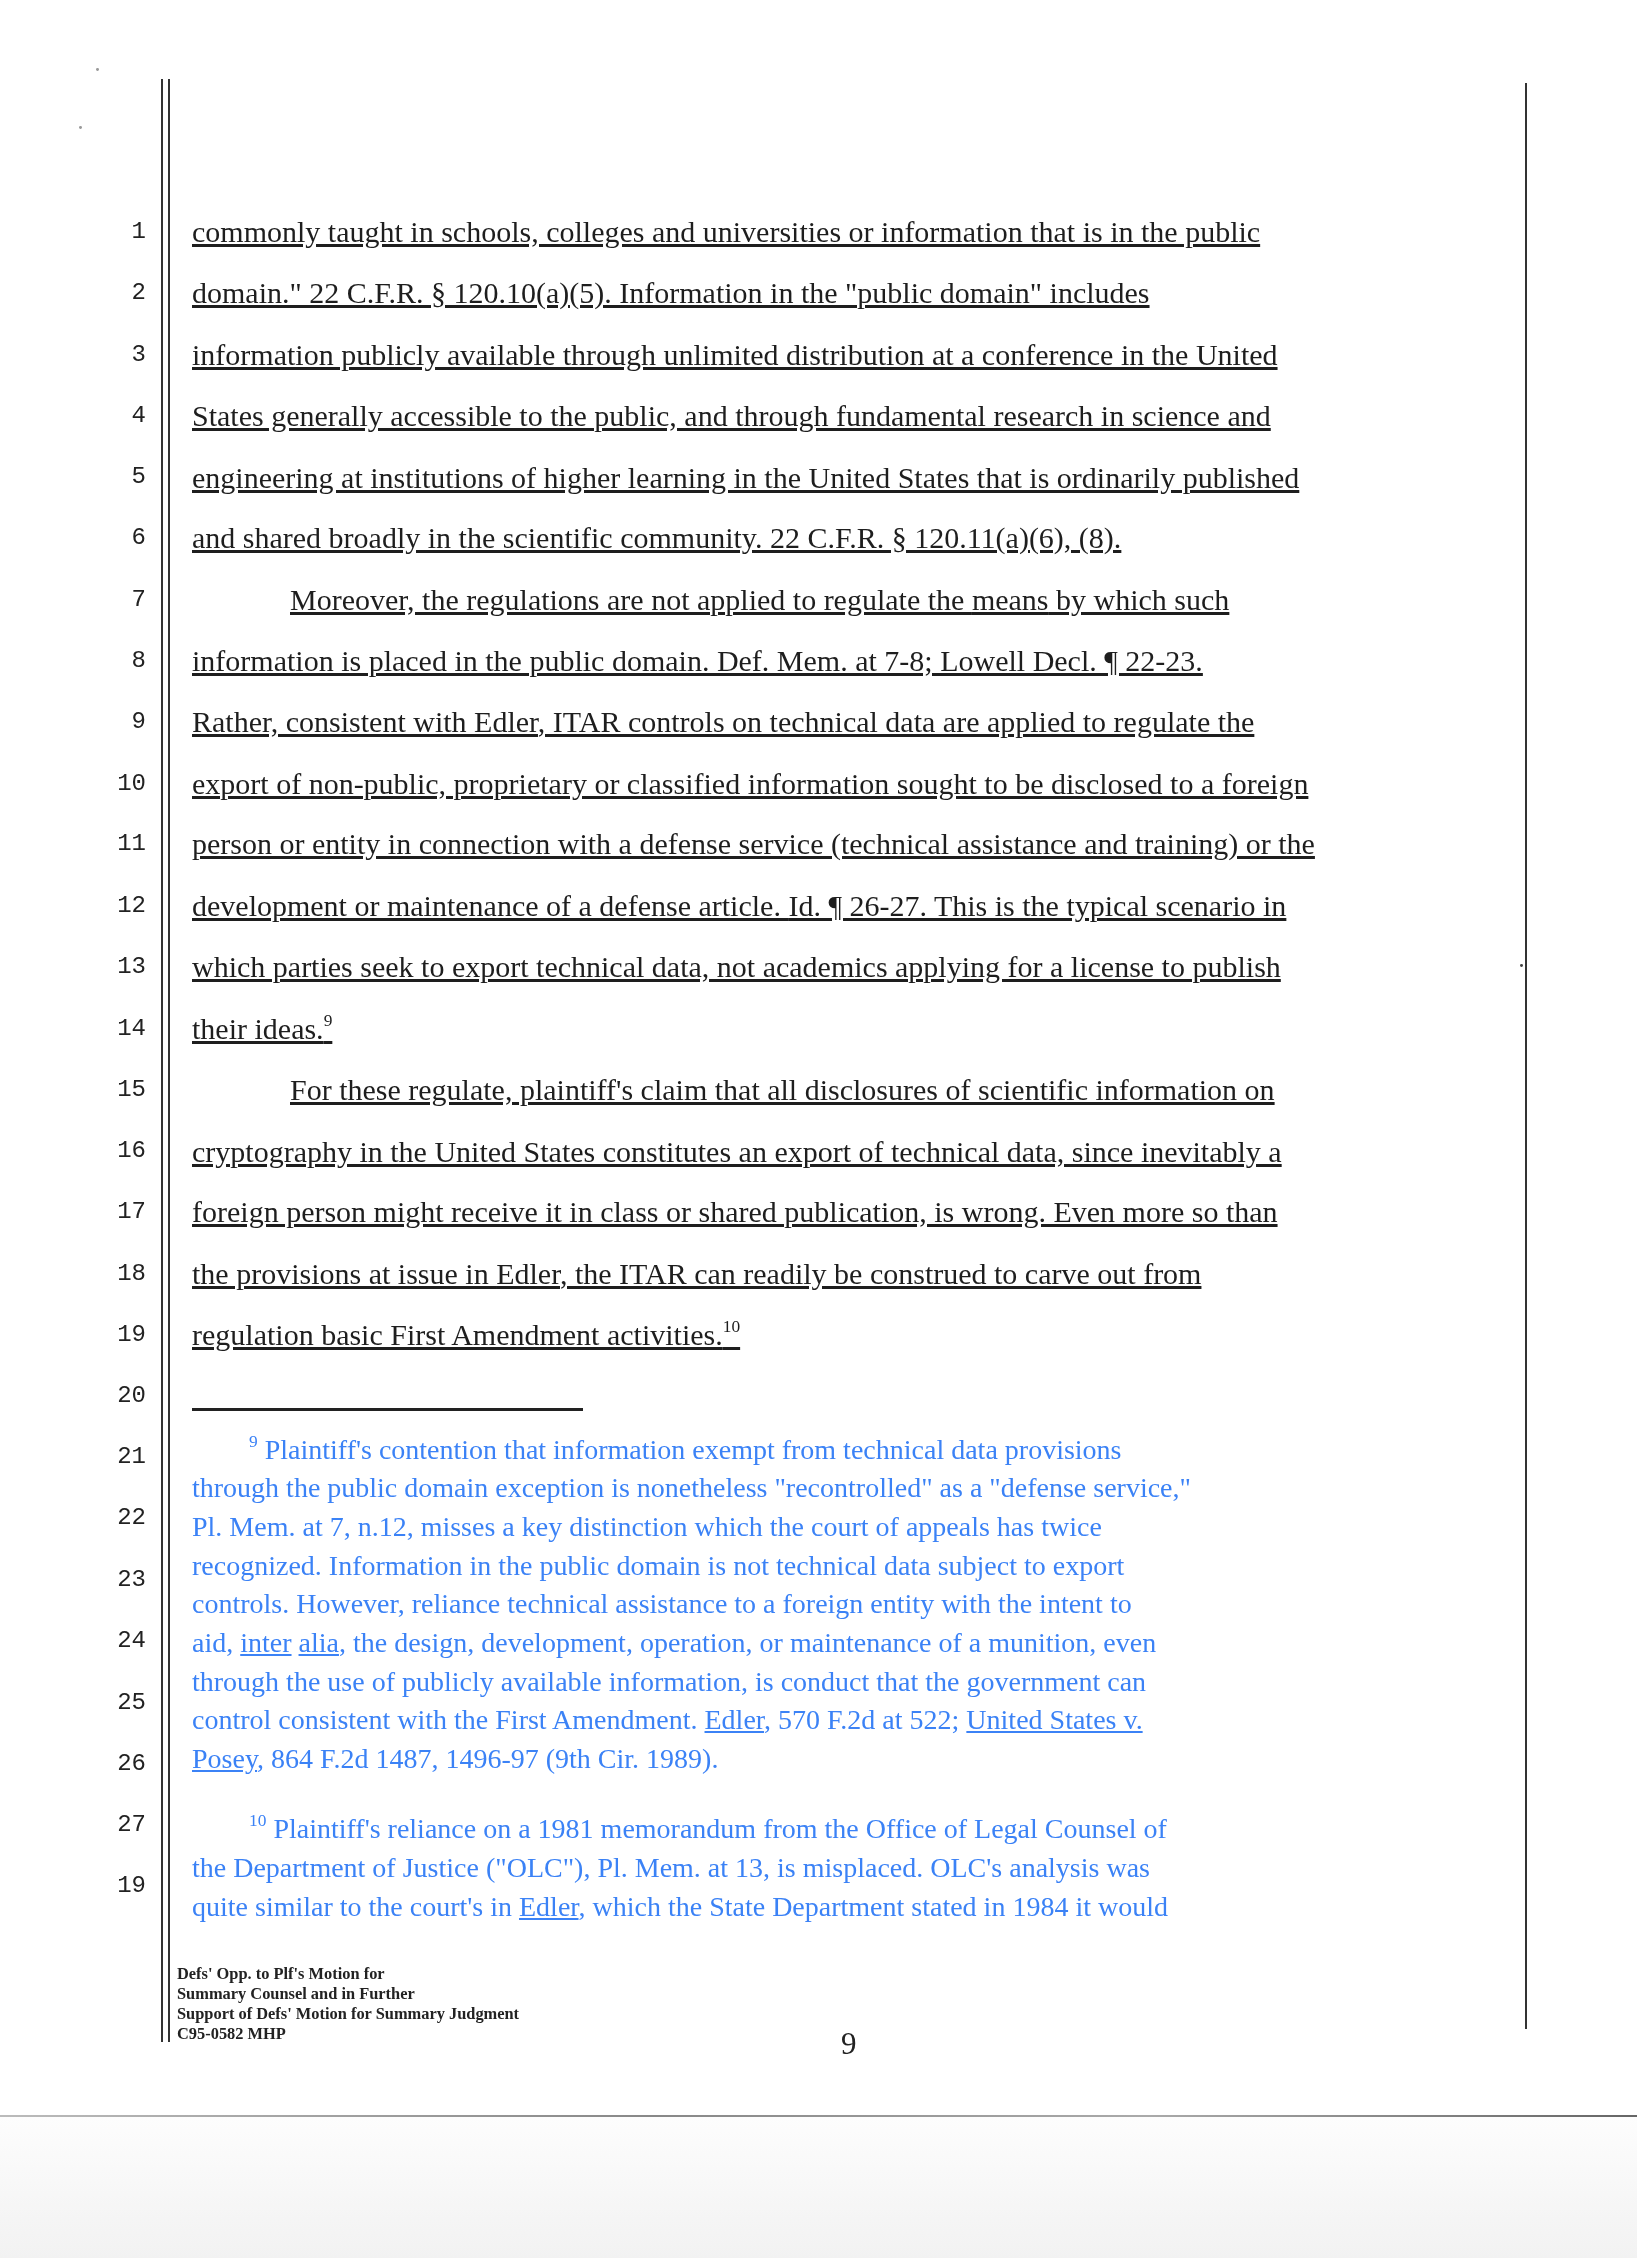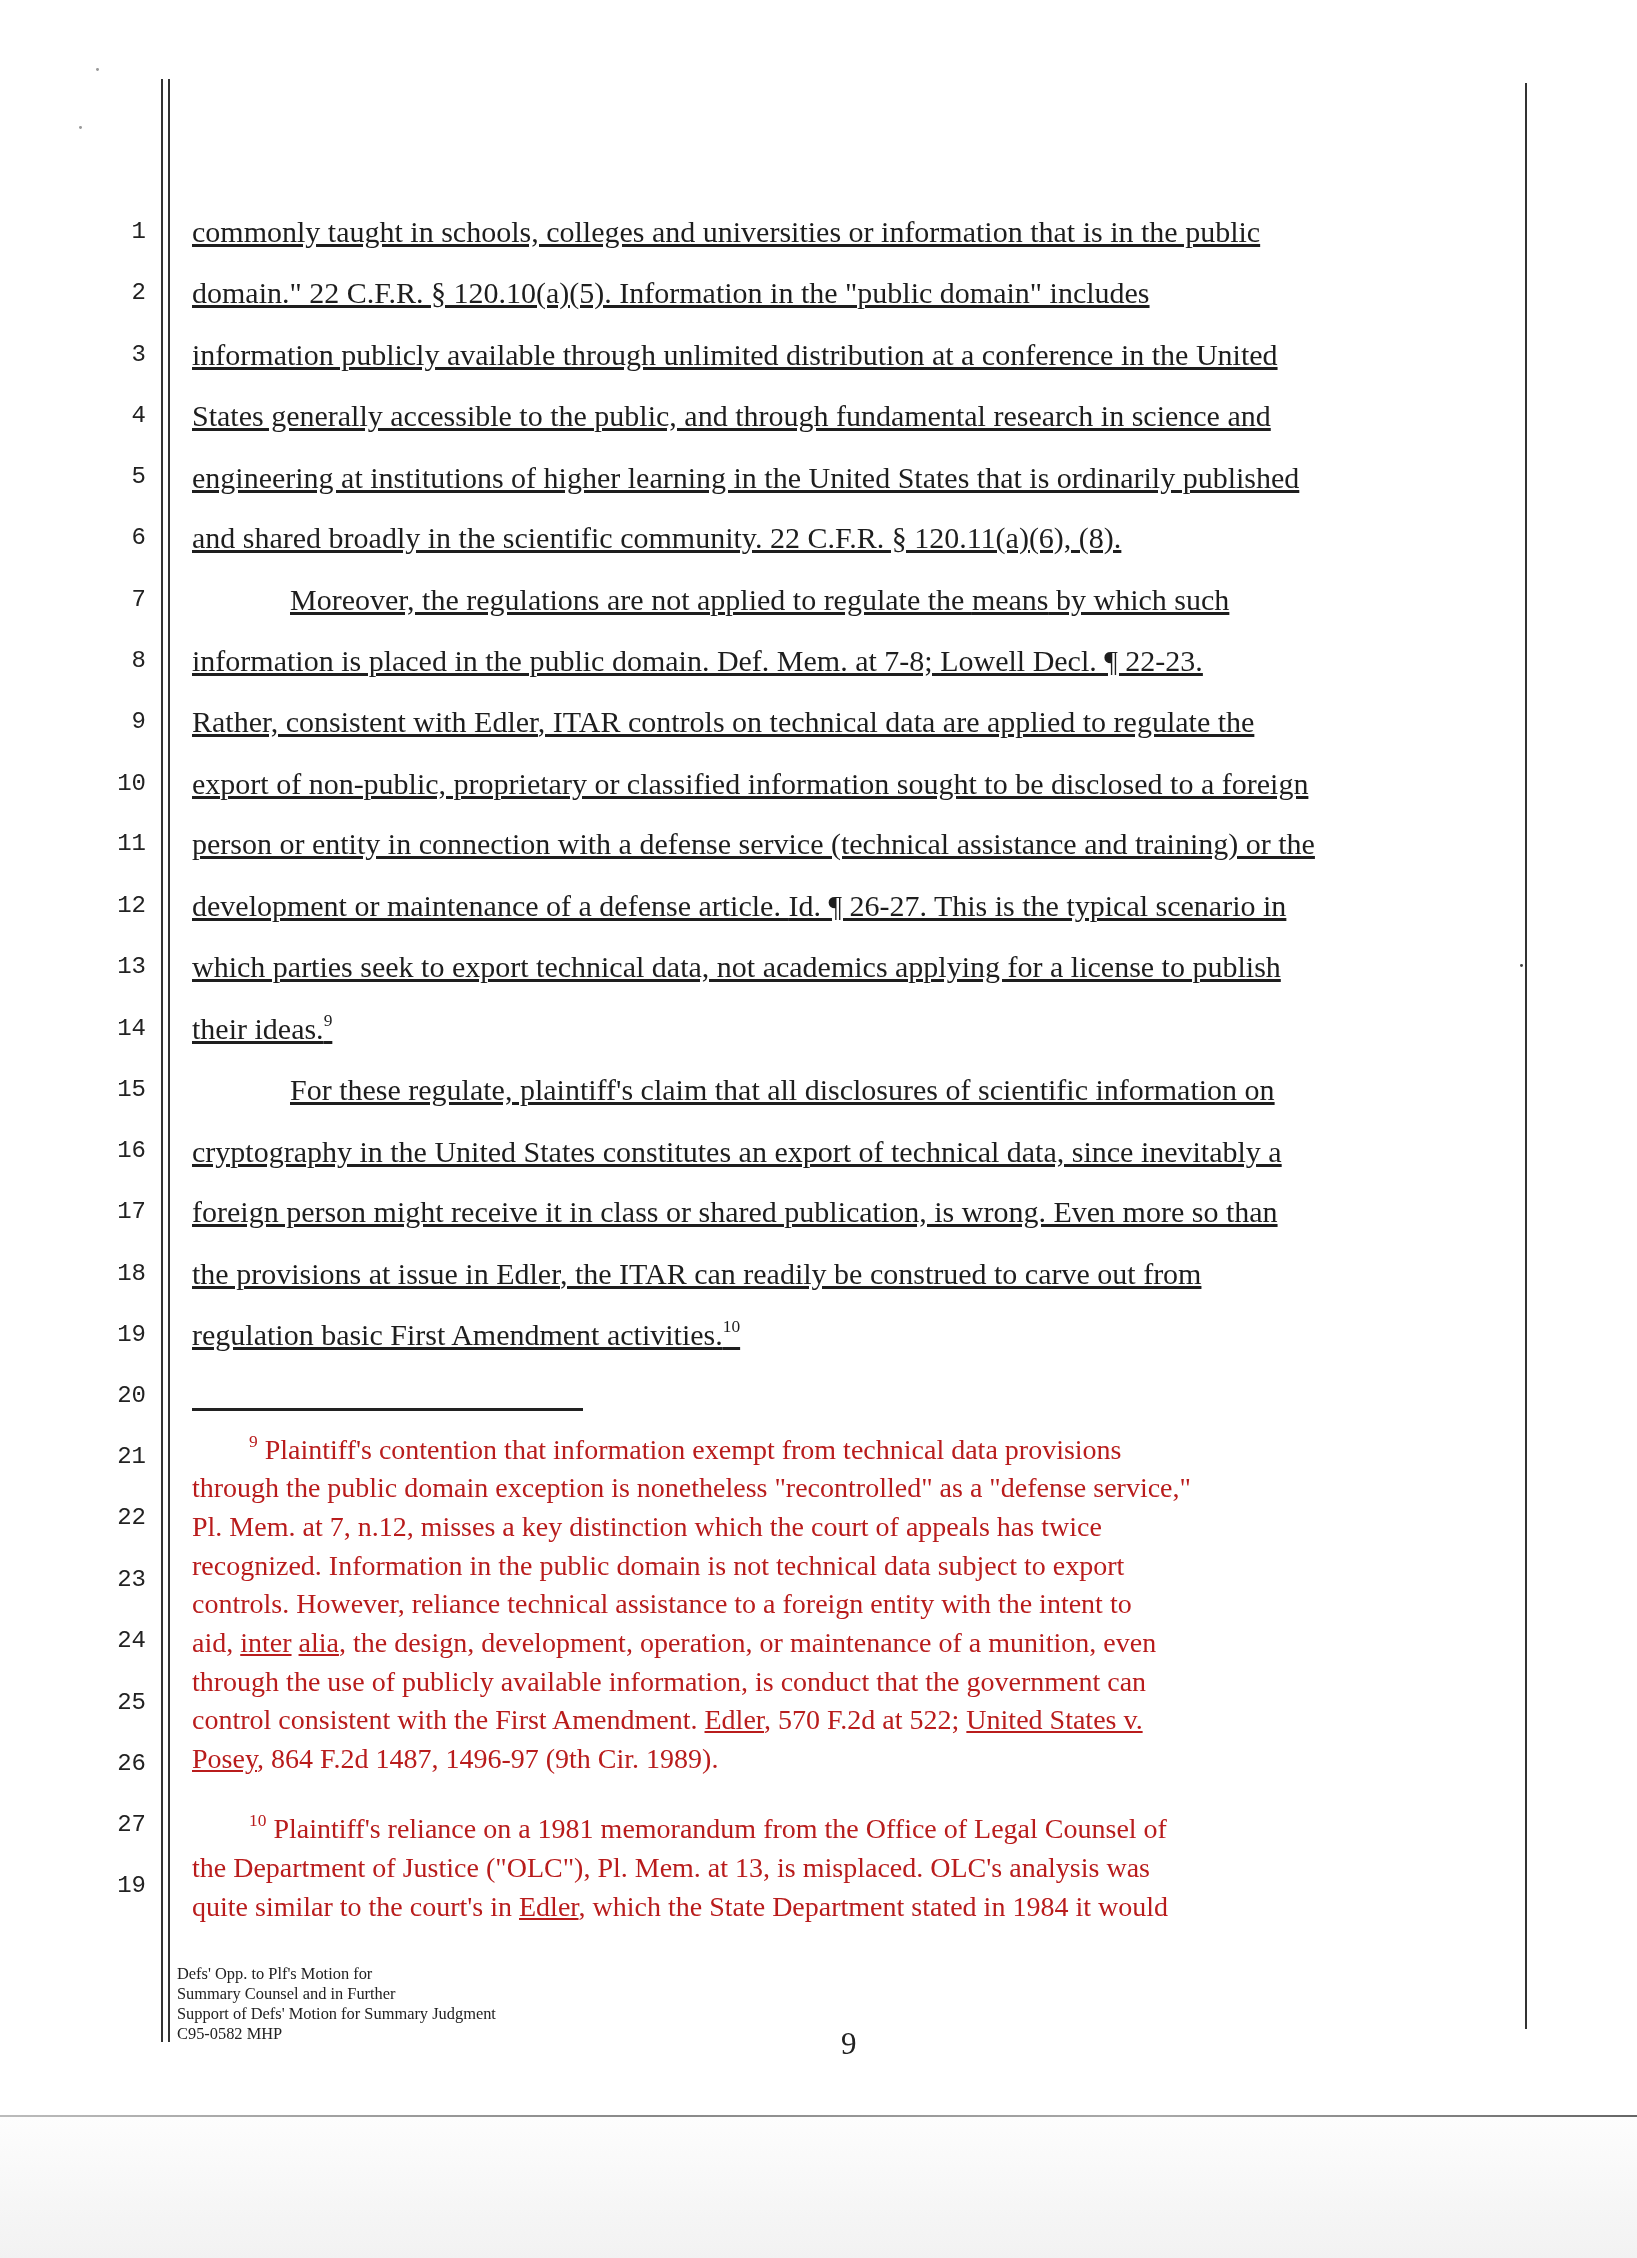--- a/index.html
+++ b/index.html
@@ -23,26 +23,26 @@
   .body-line {
     position: absolute; left: 192px; font-size: 30px; line-height: 35px;
     white-space: nowrap; color: #1e1e1e; text-decoration: underline;
   }
   .indent { left: 290px; }
   .u { text-decoration: underline; }
   sup { font-size: 17.4px; position: relative; top: -1.9px; vertical-align: super; line-height: 0; }
   .fn-rule { position: absolute; left: 192px; top: 1408px; width: 391px; height: 2.9px; background: #222; }
   .fn-line {
     position: absolute; left: 192px; font-size: 28px; line-height: 33px;
-    white-space: nowrap; color: #b91c1c; text-align: center;
+    white-space: nowrap; color: #3b82f6; text-align: center;
   }
   .fn-indent { left: 249px; }
   .footer-caption {
     position: absolute; left: 177px; top: 1964px; font-size: 16.4px; line-height: 20px;
-    font-weight: normal; color: #222;
+    font-weight: bold; color: #222;
   }
   .footer-caption div { white-space: nowrap; }
   .page-number { position: absolute; left: 841px; top: 2026px; font-size: 31px; color: #222; }
   .speck { position: absolute; width: 2.9px; height: 2.9px; background: #999; border-radius: 50%; }
 </style>
 </head>
 <body>
 
 <div class="rule-left-1"></div>
 <div class="rule-left-2"></div>

